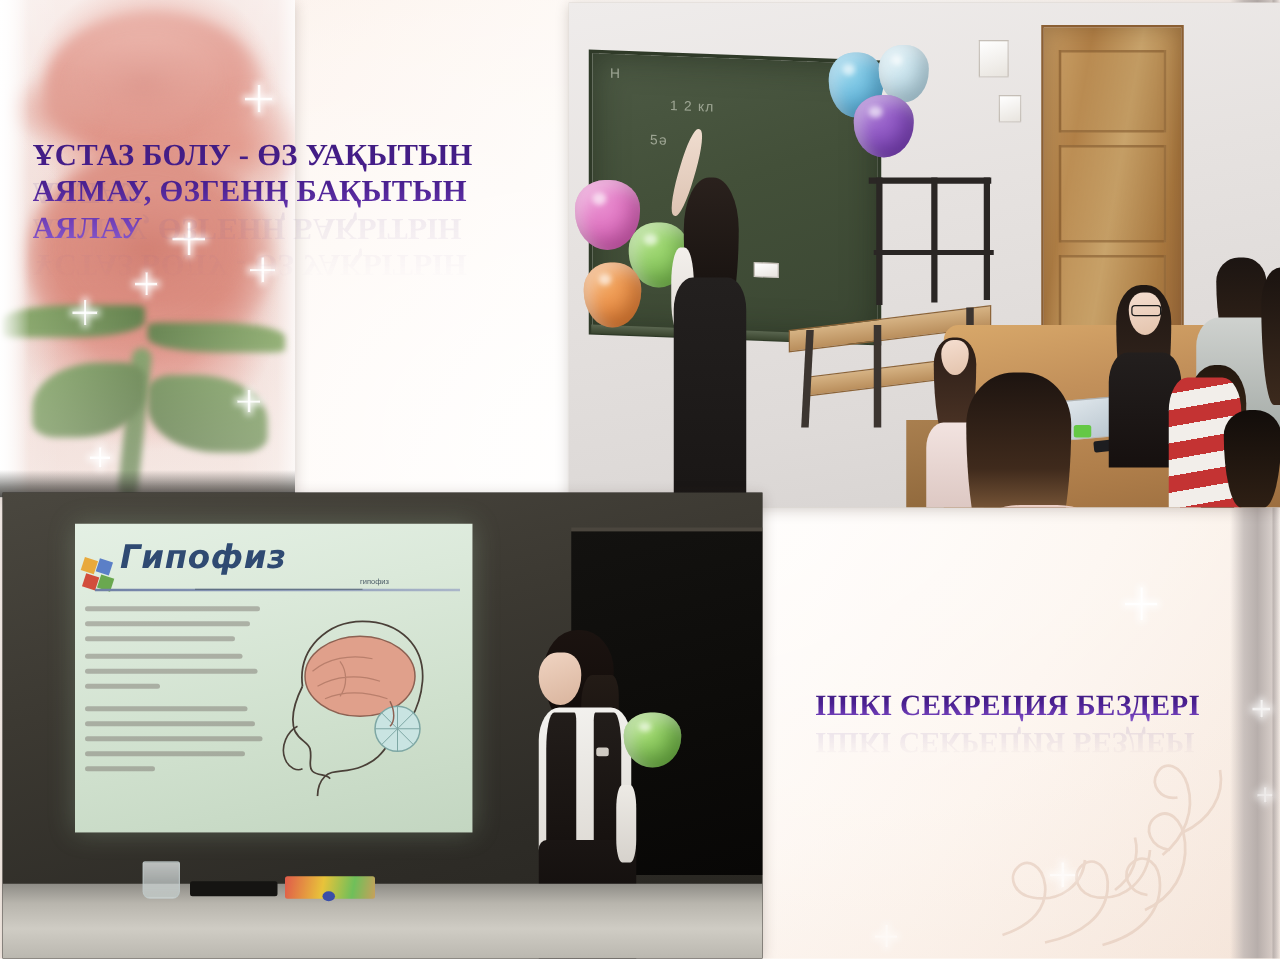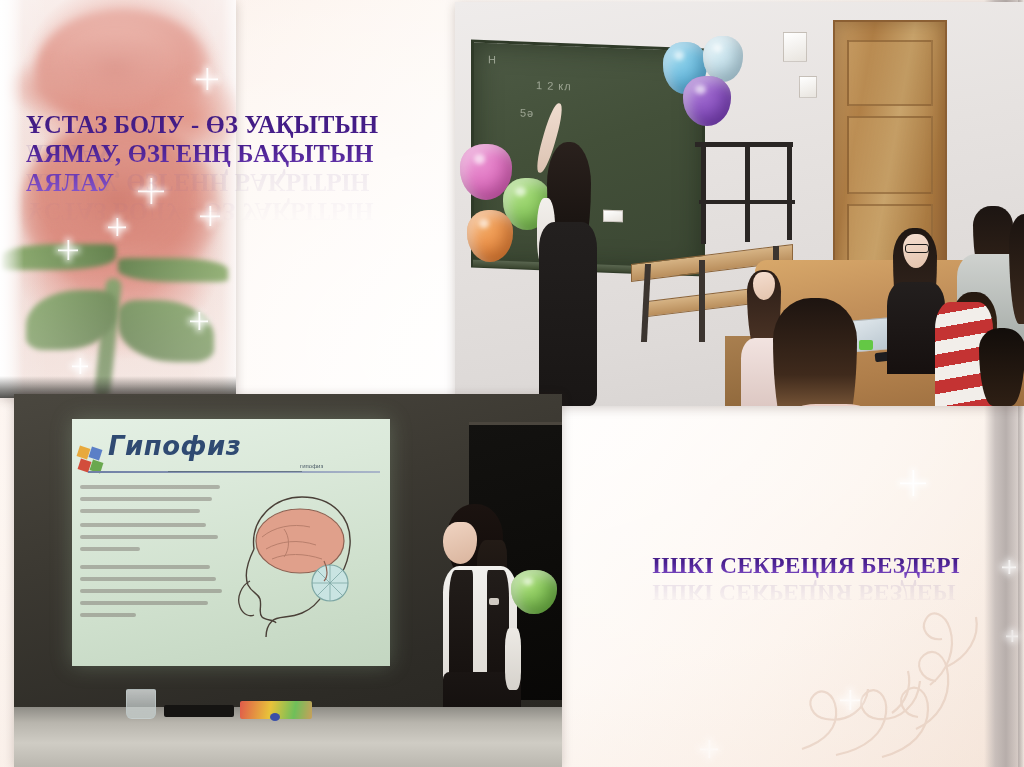--- a/index.html
+++ b/index.html
@@ -225,21 +225,21 @@
   }
   .cl-rack-bar { position: absolute; background: #2a2624; }
   .cl-paper {
     position: absolute;
     background: linear-gradient(160deg, #ffffff, #e8e4de);
     border: 1px solid rgba(160,150,140,0.5);
   }
 
   
   #photo-presentation {
-    left: 14px; top: 394px; width: 548px; height: 373px;
+    left: 2px; top: 394px; width: 608px; height: 373px;
     background: #2c2a26;
   }
   .pr-wall {
     position: absolute; inset: 0;
     background: linear-gradient(165deg, #4a473f 0%, #3c3932 35%, #2e2c27 70%, #26241f 100%);
   }
   .pr-screen {
     position: absolute;
     left: 58px; top: 25px; width: 318px; height: 247px;
     background: linear-gradient(168deg, #e4f0e4 0%, #dbe9da 30%, #cfe0cd 65%, #c3d6c1 100%);

